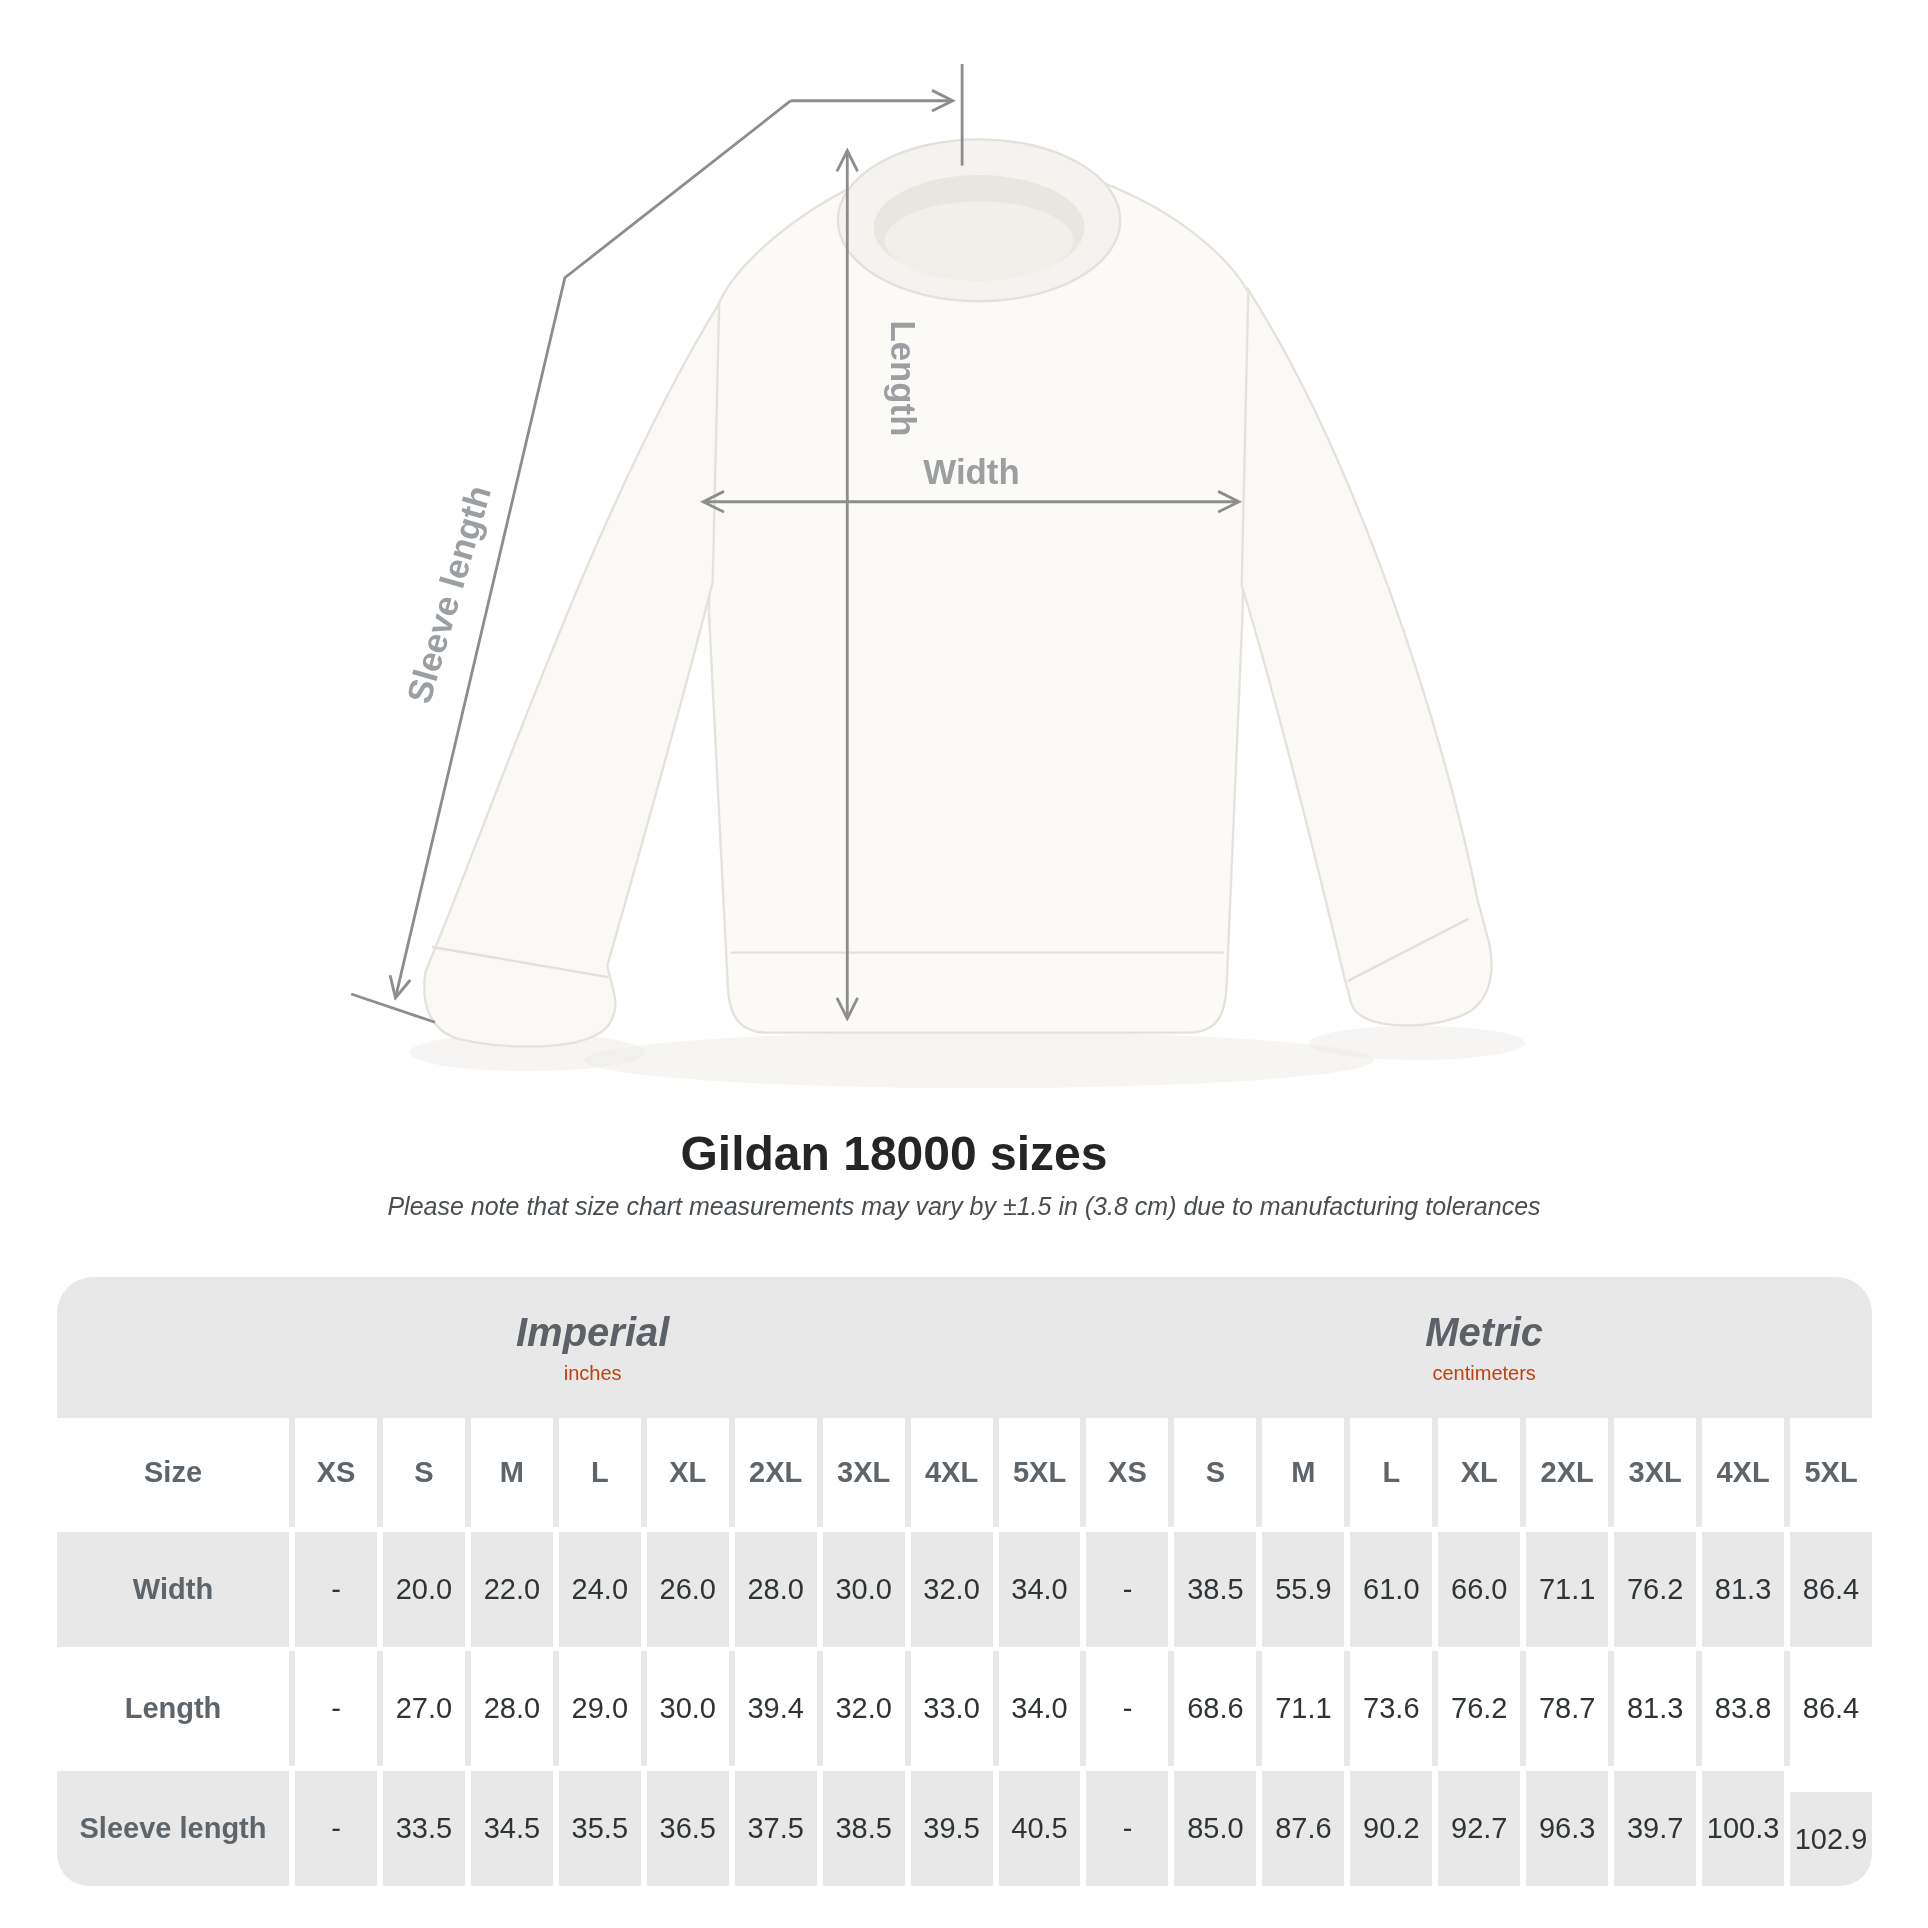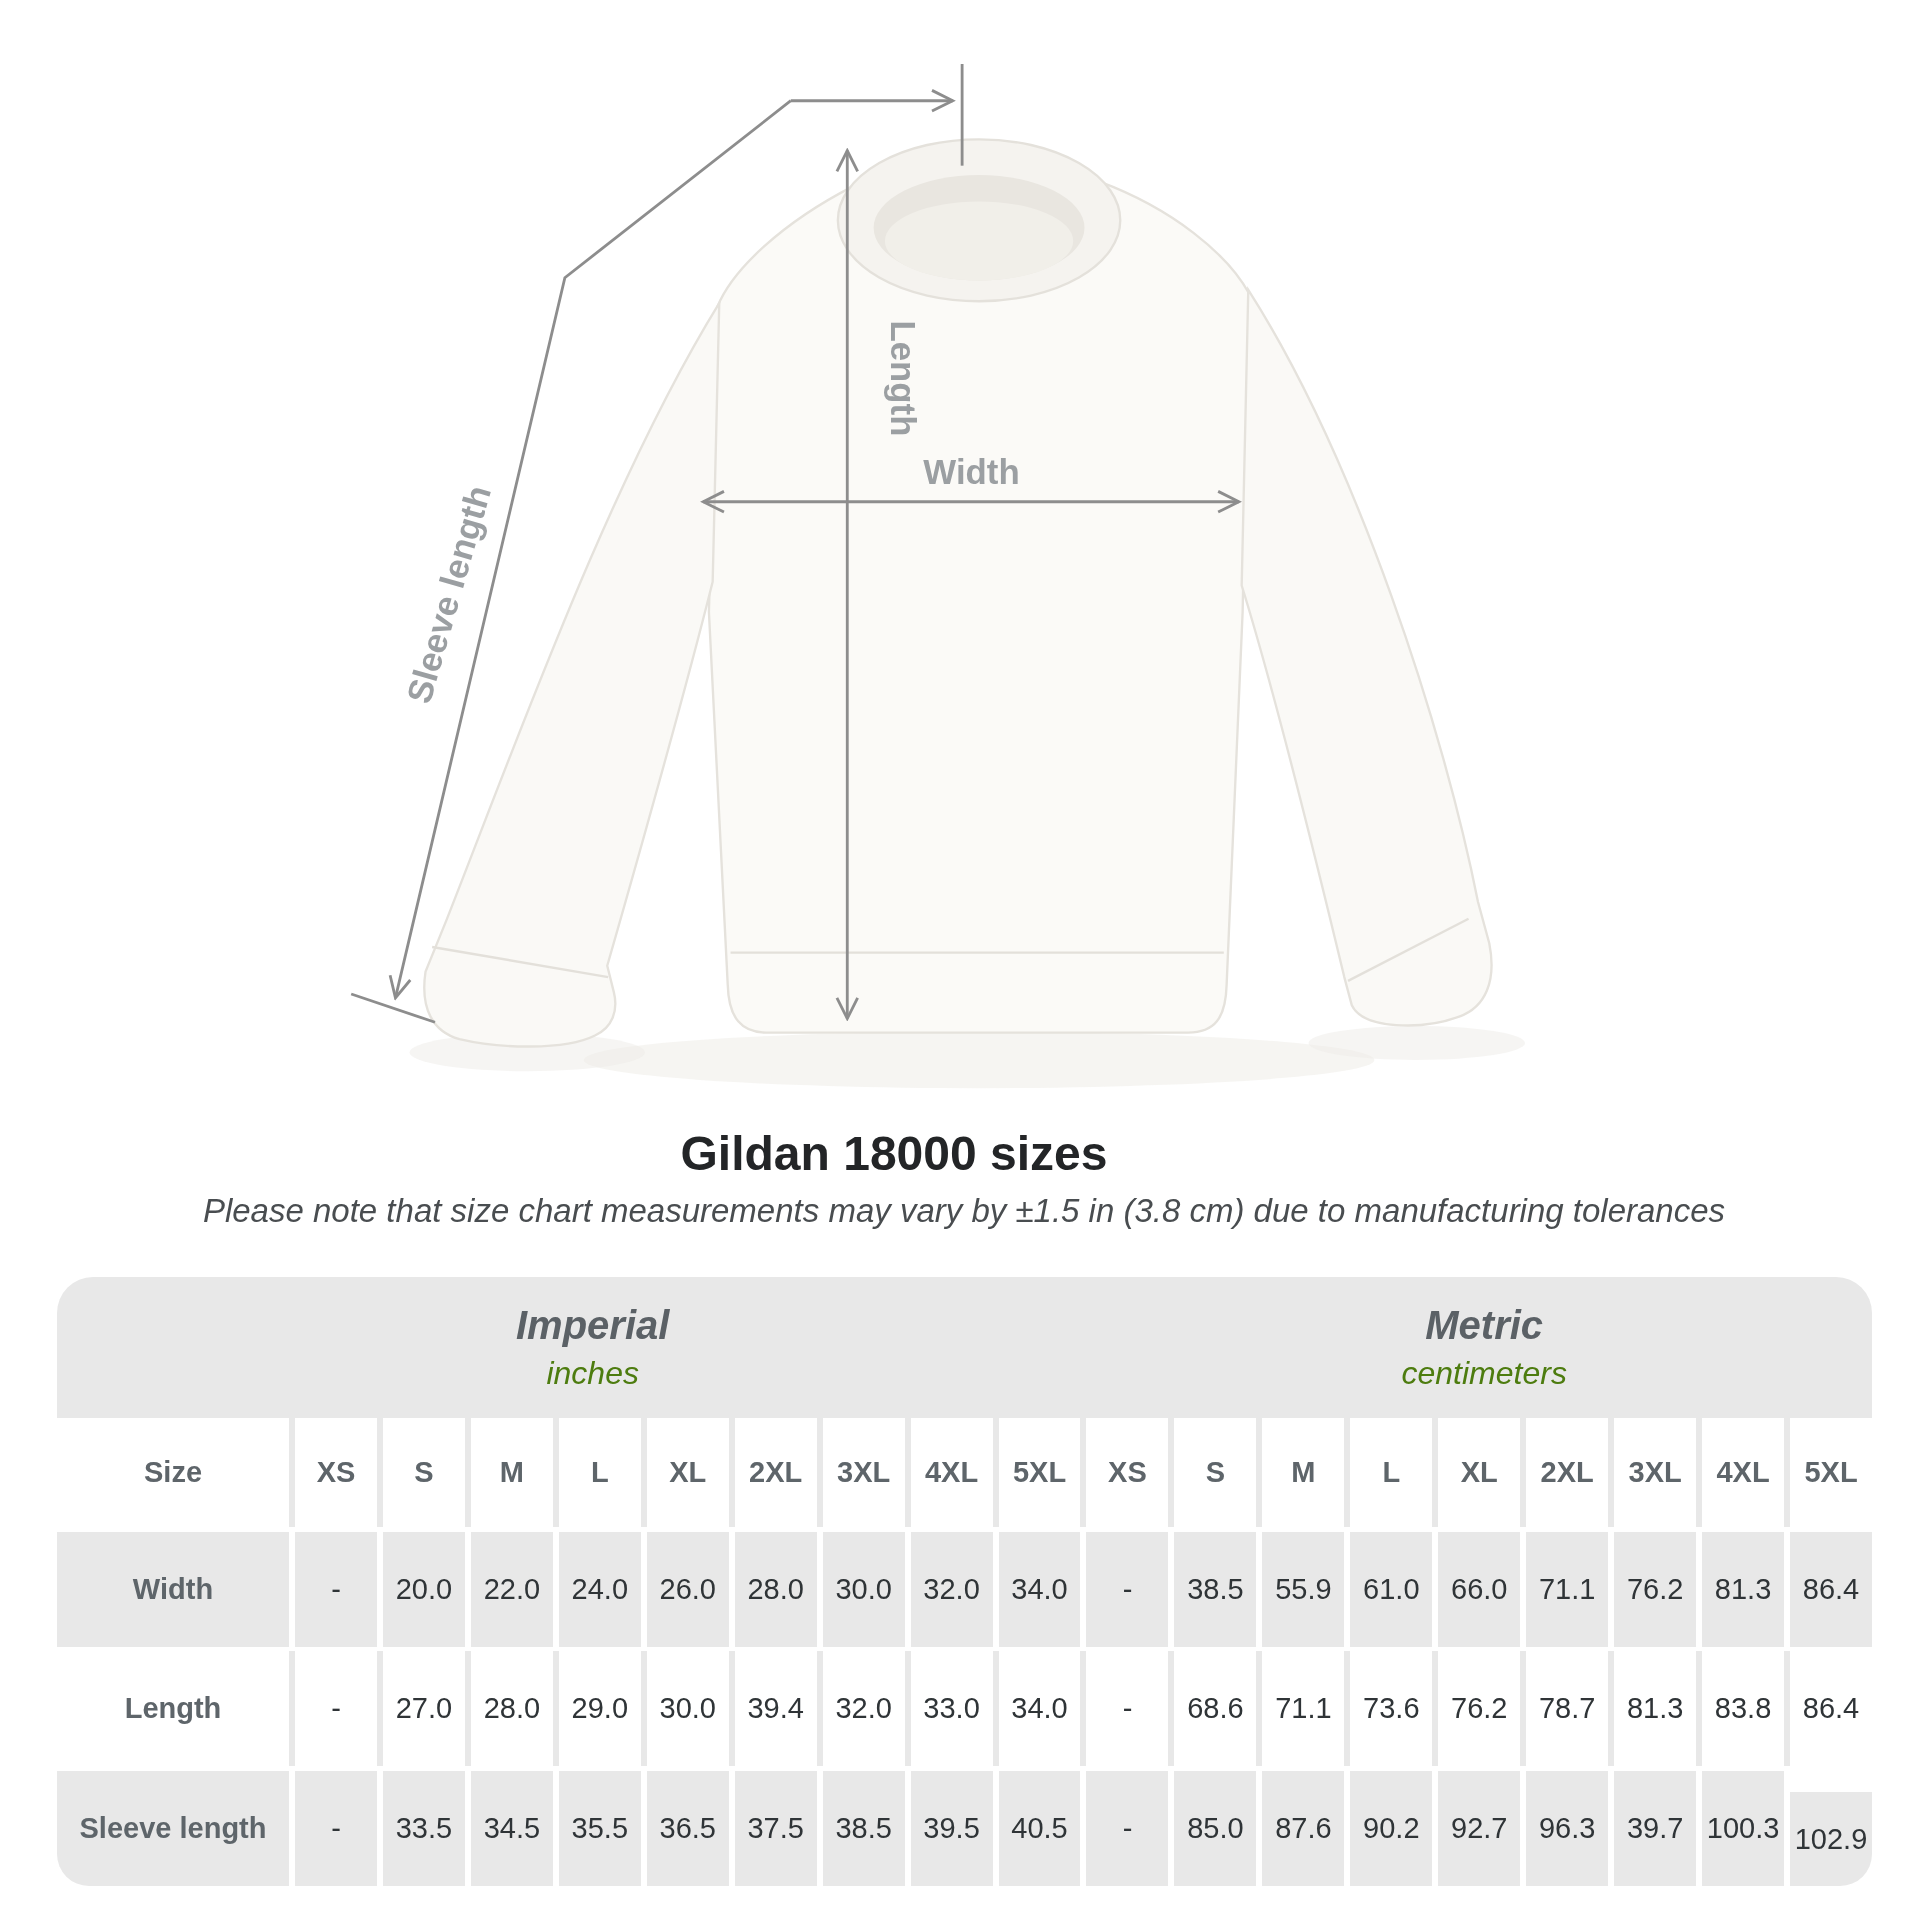--- a/index.html
+++ b/index.html
@@ -9,29 +9,29 @@
   
   .figure{position:absolute;left:0;top:0;width:1928px;height:1139px;}
   .figure svg{display:block;width:1928px;height:1139px;}
   .mlabel{font-family:"Liberation Sans","DejaVu Sans",sans-serif;
           font-weight:bold;font-size:37px;fill:#9b9fa2;}
 
   
   .title{position:absolute;left:0;top:1126px;width:1788px;text-align:center;
          font-size:48px;font-weight:bold;color:#232527;}
   .note{position:absolute;left:0;top:1192px;width:1928px;text-align:center;
-        font-style:italic;font-size:33px;color:#494d50;}
+        font-style:italic;font-size:25px;color:#494d50;}
 
   
   .size-table{position:absolute;left:57px;top:1277px;width:1815px;}
   .band{height:141px;background:#e8e8e8;border-radius:36px 36px 0 0;display:flex;padding-left:32px;}
   .half{display:flex;flex-direction:column;justify-content:center;align-items:center;row-gap:7.5px;}
   .half.imp{width:56.5%;} .half.met{width:43.5%;}
   .gname{font-size:40px;font-weight:bold;font-style:italic;color:#5b6166;}
-  .gunit{font-size:32px;font-style:italic;color:#4d7c0f;}
+  .gunit{font-size:20px;color:#c2410c;}
 
   .row{display:grid;grid-template-columns:232px repeat(18,1fr);column-gap:6px;}
   .row .c{display:flex;align-items:center;justify-content:center;
           font-size:29px;color:#2f3437;}
   .row.hdr{height:109px;background:#e8e8e8;}
   .row.hdr .c{background:#ffffff;}
   .row.data{height:115px;margin-top:4.7px;}
   .row.graycells{background:#ffffff;}
   .row.graycells .c{background:#e8e8e8;}
   .row.whitecells{background:#e8e8e8;}

